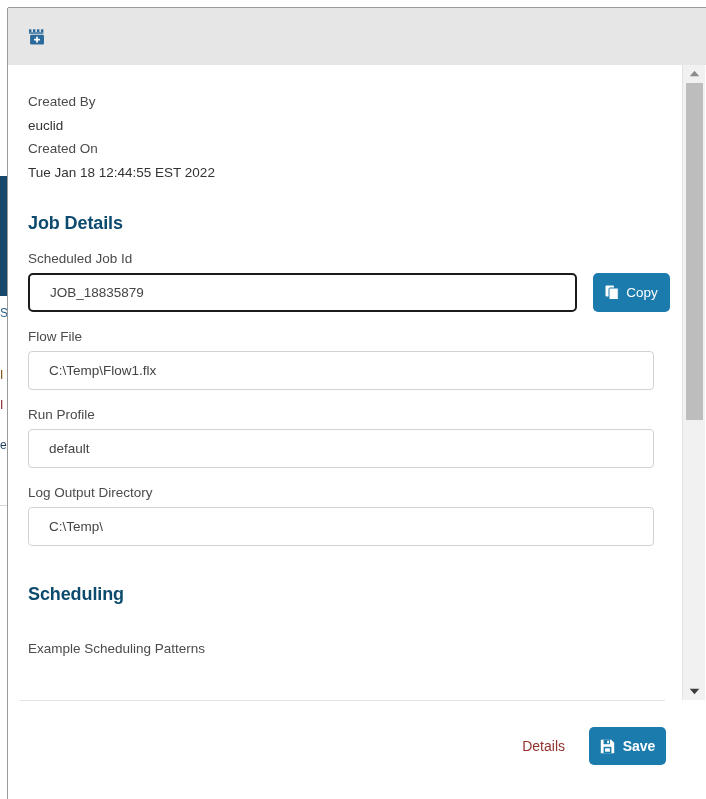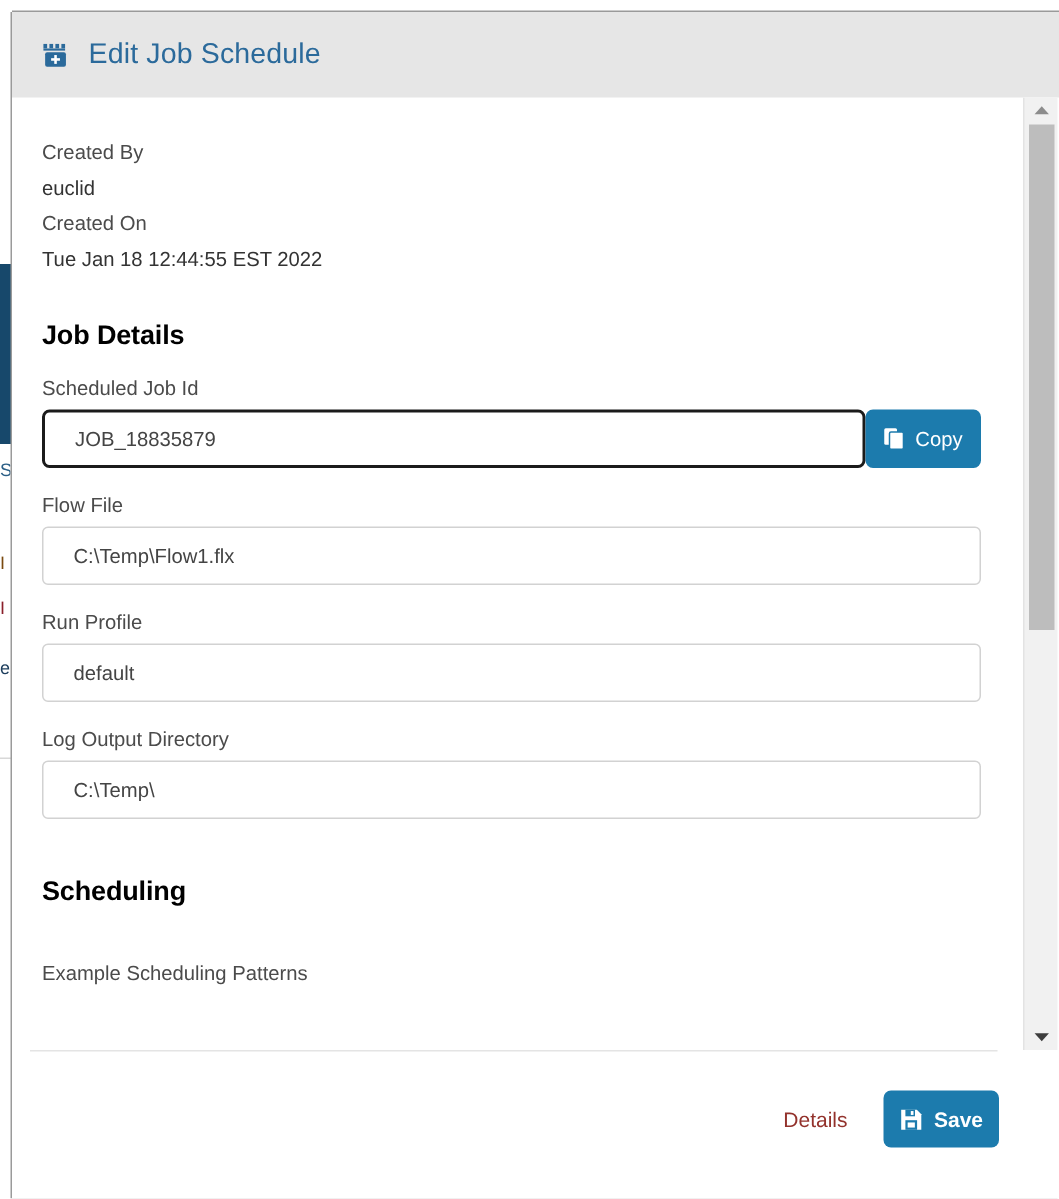--- a/index.html
+++ b/index.html
@@ -118,21 +118,21 @@
   .meta-value {
     font-size: 13.5px;
     color: #333333;
     line-height: 24px;
     margin-top: 1px;
   }
 
   .section-title {
     font-size: 18px;
     font-weight: bold;
-    color: #000000;
+    color: #0c4a6e;
     margin-top: 28px;
     letter-spacing: -0.1px;
   }
 
   .field-block { margin-top: 17px; }
   .field-label {
     font-size: 13.5px;
     color: #4b4b4b;
     display: block;
     margin-bottom: 7px;
@@ -152,21 +152,21 @@
     outline: none;
   }
   .text-input.focused {
     border: 2px solid #1b1b1b;
     width: 549px;
     border-radius: 5px;
   }
   #copy-button {
     width: 77px;
     height: 39px;
-    margin-left: 0;
+    margin-left: 16px;
     background: #1c7bad;
     border: none;
     border-radius: 5px;
     color: #ffffff;
     font-size: 13.5px;
     font-family: "Liberation Sans", sans-serif;
     display: flex;
     align-items: center;
     justify-content: center;
     gap: 7px;
@@ -284,21 +284,20 @@
     <svg id="calendar-add-icon" viewBox="0 0 20 20">
       <rect x="1" y="2.4" width="2.6" height="3.1" fill="#2b6a9b"></rect>
       <rect x="5.2" y="2.4" width="2.6" height="3.1" fill="#2b6a9b"></rect>
       <rect x="9.4" y="2.4" width="2.6" height="3.1" fill="#2b6a9b"></rect>
       <rect x="13.6" y="2.4" width="2.6" height="3.1" fill="#2b6a9b"></rect>
       <rect x="1" y="5.6" width="15.2" height="1.5" fill="#2b6a9b"></rect>
       <rect x="2.2" y="8.2" width="14.6" height="10.2" rx="1.4" fill="#2b6a9b"></rect>
       <rect x="8.6" y="10.2" width="1.8" height="6.2" fill="#ffffff"></rect>
       <rect x="6.4" y="12.4" width="6.2" height="1.8" fill="#ffffff"></rect>
     </svg>
-    <span id="modal-title">Edit Job Schedule</span>
   </div>
 
   <div id="modal-body">
 
     <div id="body-scroll">
 
       <div class="meta-row">
         <div class="meta-col left">
           <span class="meta-label">Created By</span>
           <span class="meta-value">euclid</span>

